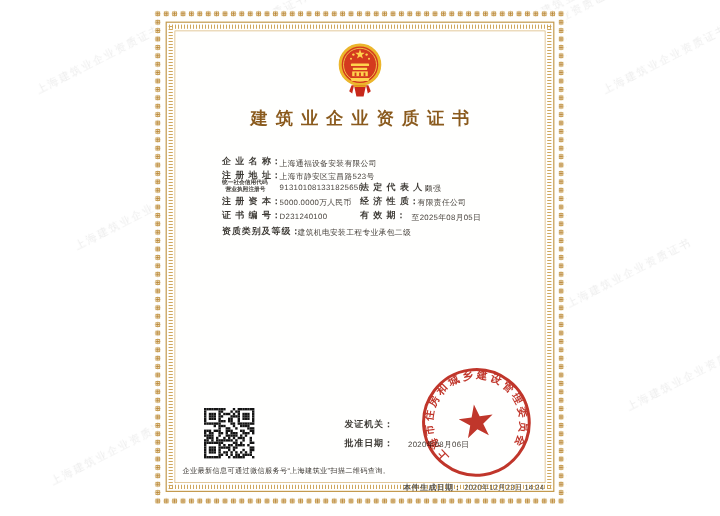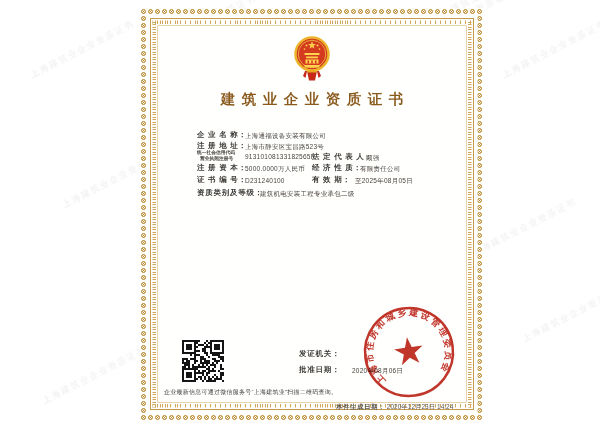--- a/index.html
+++ b/index.html
@@ -3,21 +3,21 @@
 <meta charset="utf-8">
 <style>
   html,body{margin:0;padding:0;}
   body{
     width:600px;height:430px;position:relative;overflow:hidden;
     background:#ffffff;
     font-family:"Liberation Sans","DejaVu Sans",sans-serif;
     color:#4a453f;
   }
   
-  .cert{position:absolute;left:140px;top:8px;width:344px;height:412px;}
+  .cert{position:absolute;left:128px;top:8px;width:344px;height:412px;}
   .cert-inner{position:absolute;left:0;top:0;width:688px;height:824px;
     transform:scale(.5);transform-origin:0 0;background:#fffffe;}
   
   .rosettes{position:absolute;inset:0;
     background:
       radial-gradient(circle,#b8863b 0 1.6px,#fdf6e8 1.6px 2.6px,#c79d52 2.6px 4.4px,rgba(0,0,0,0) 4.8px);
     background-size:14px 14px;background-position:0 0;}
   .rosette-mask{position:absolute;inset:13px;background:#fffffe;}
   .frame-line-a{position:absolute;inset:20px;border:2px solid #c49a4e;}
   .tickband{position:absolute;background:repeating-linear-gradient(90deg,#cfa65c 0 1.5px,rgba(0,0,0,0) 1.5px 5px);}

